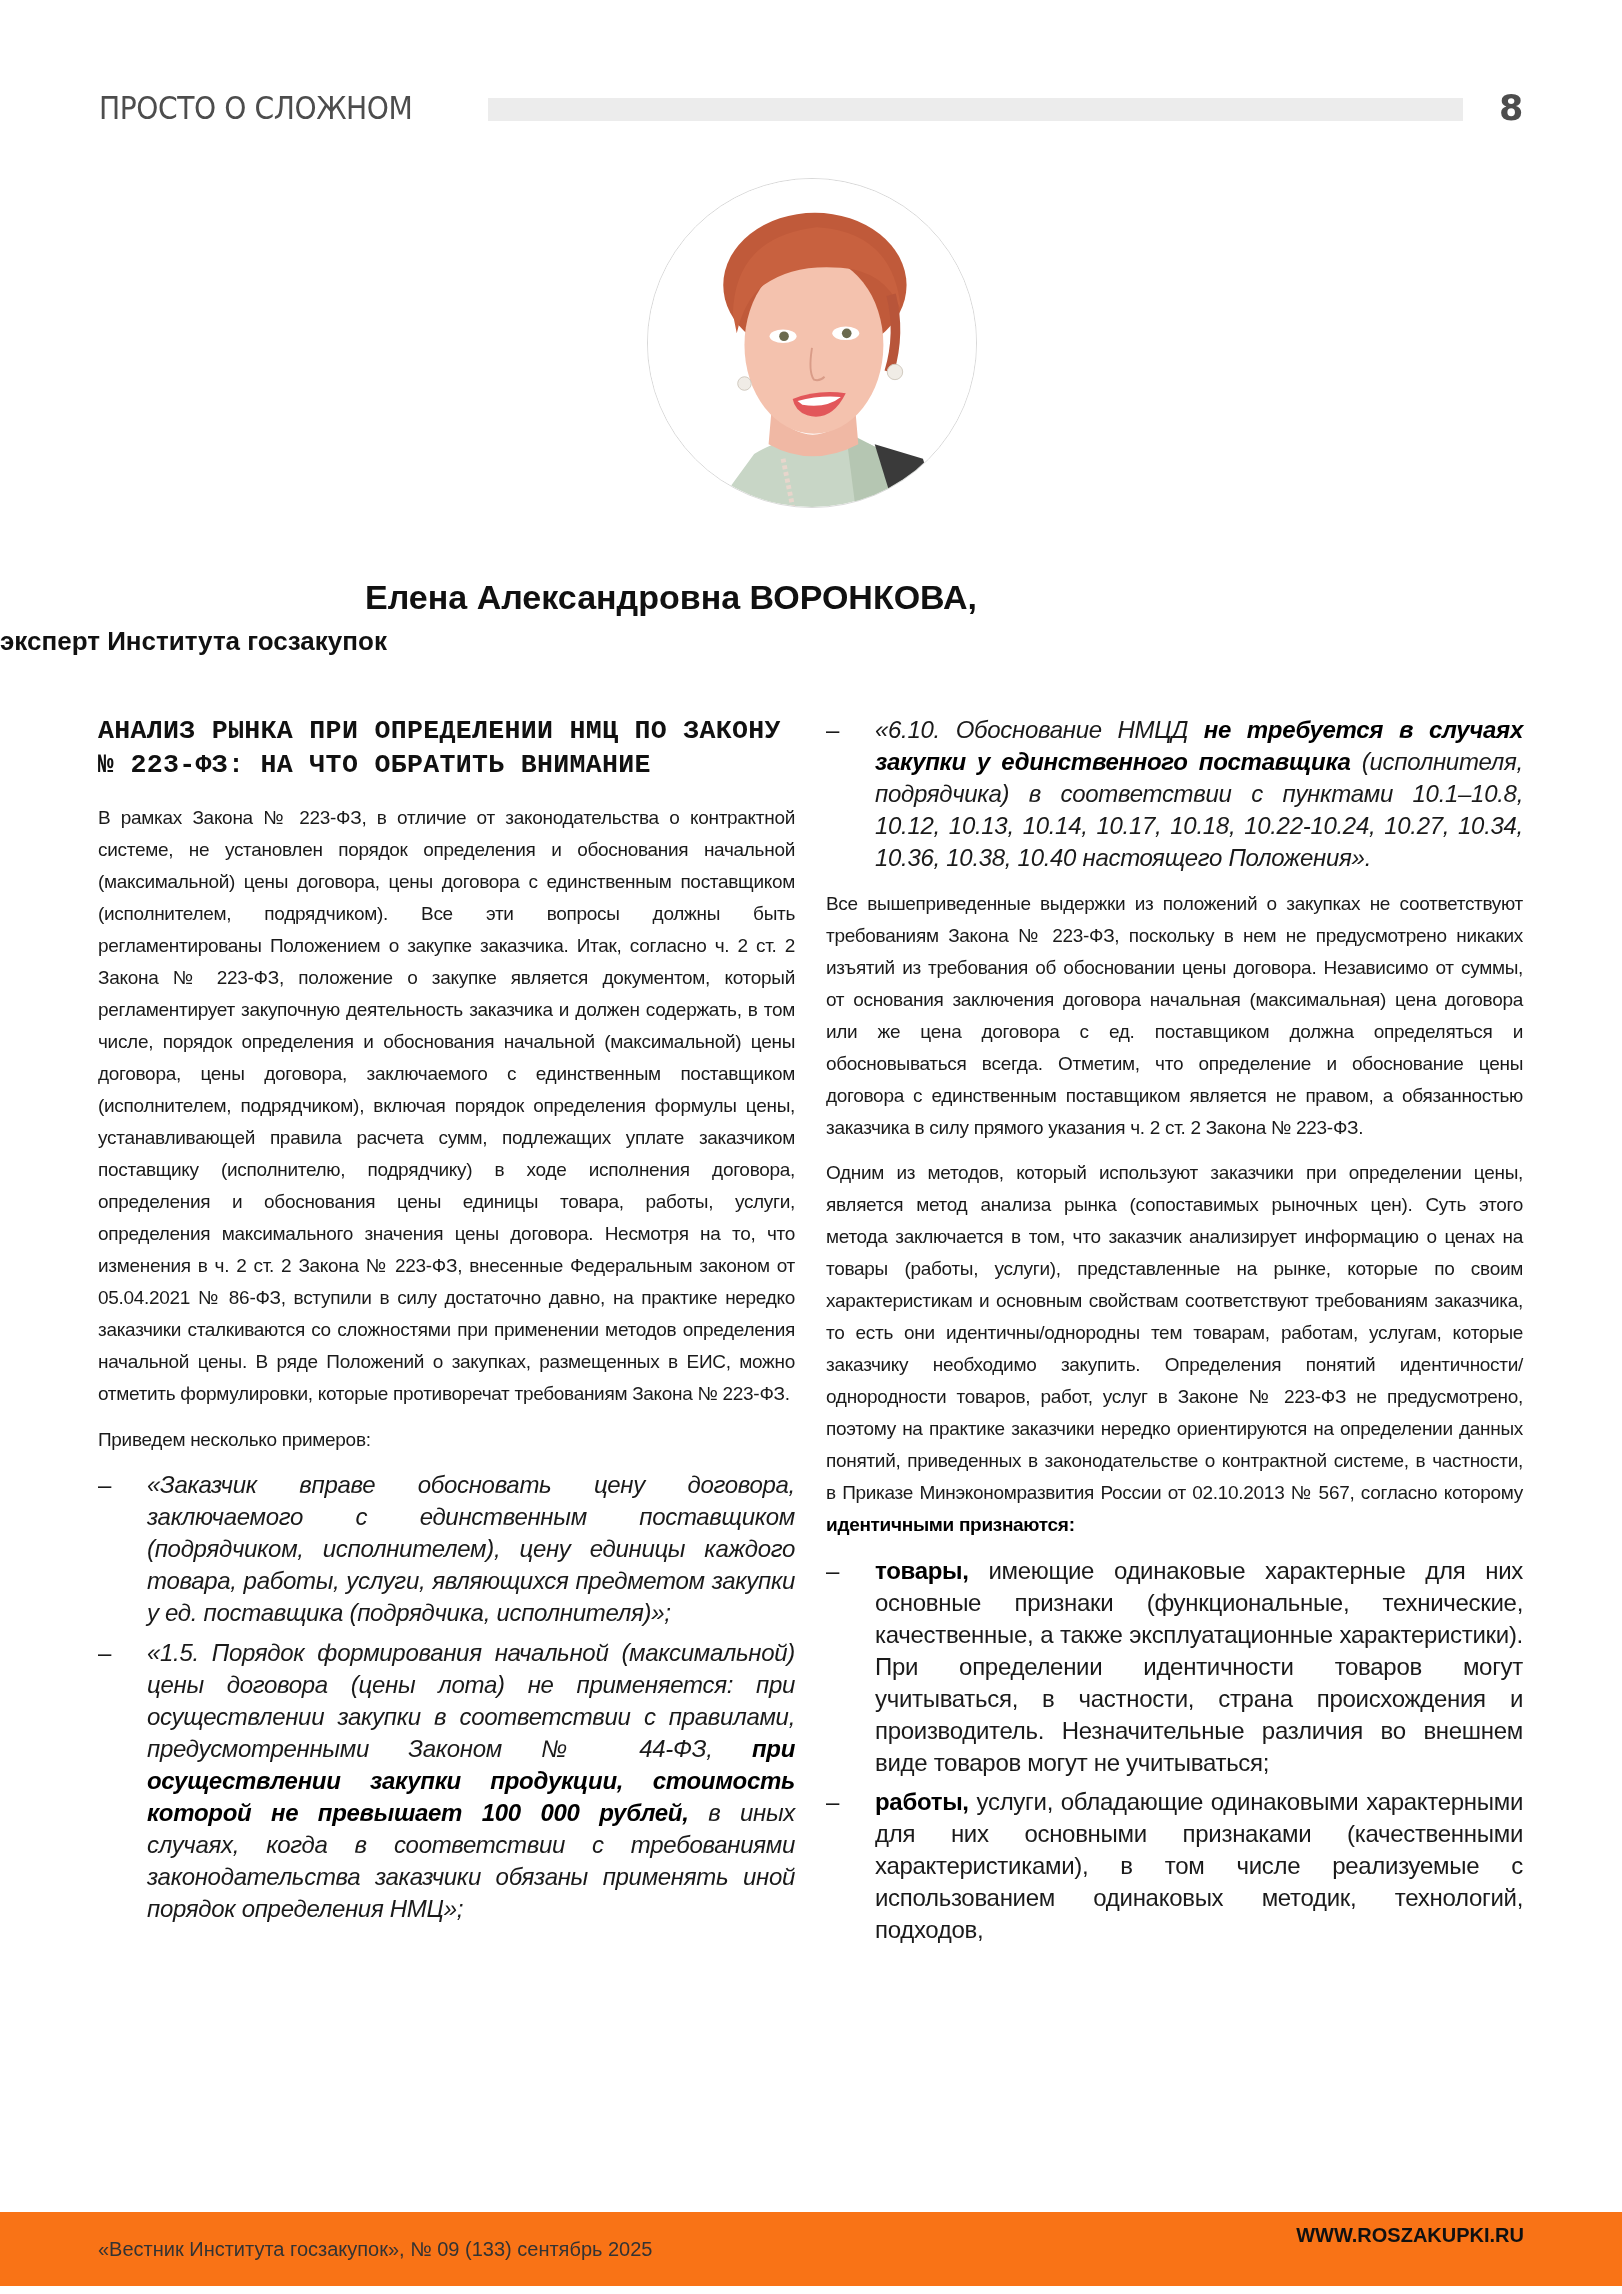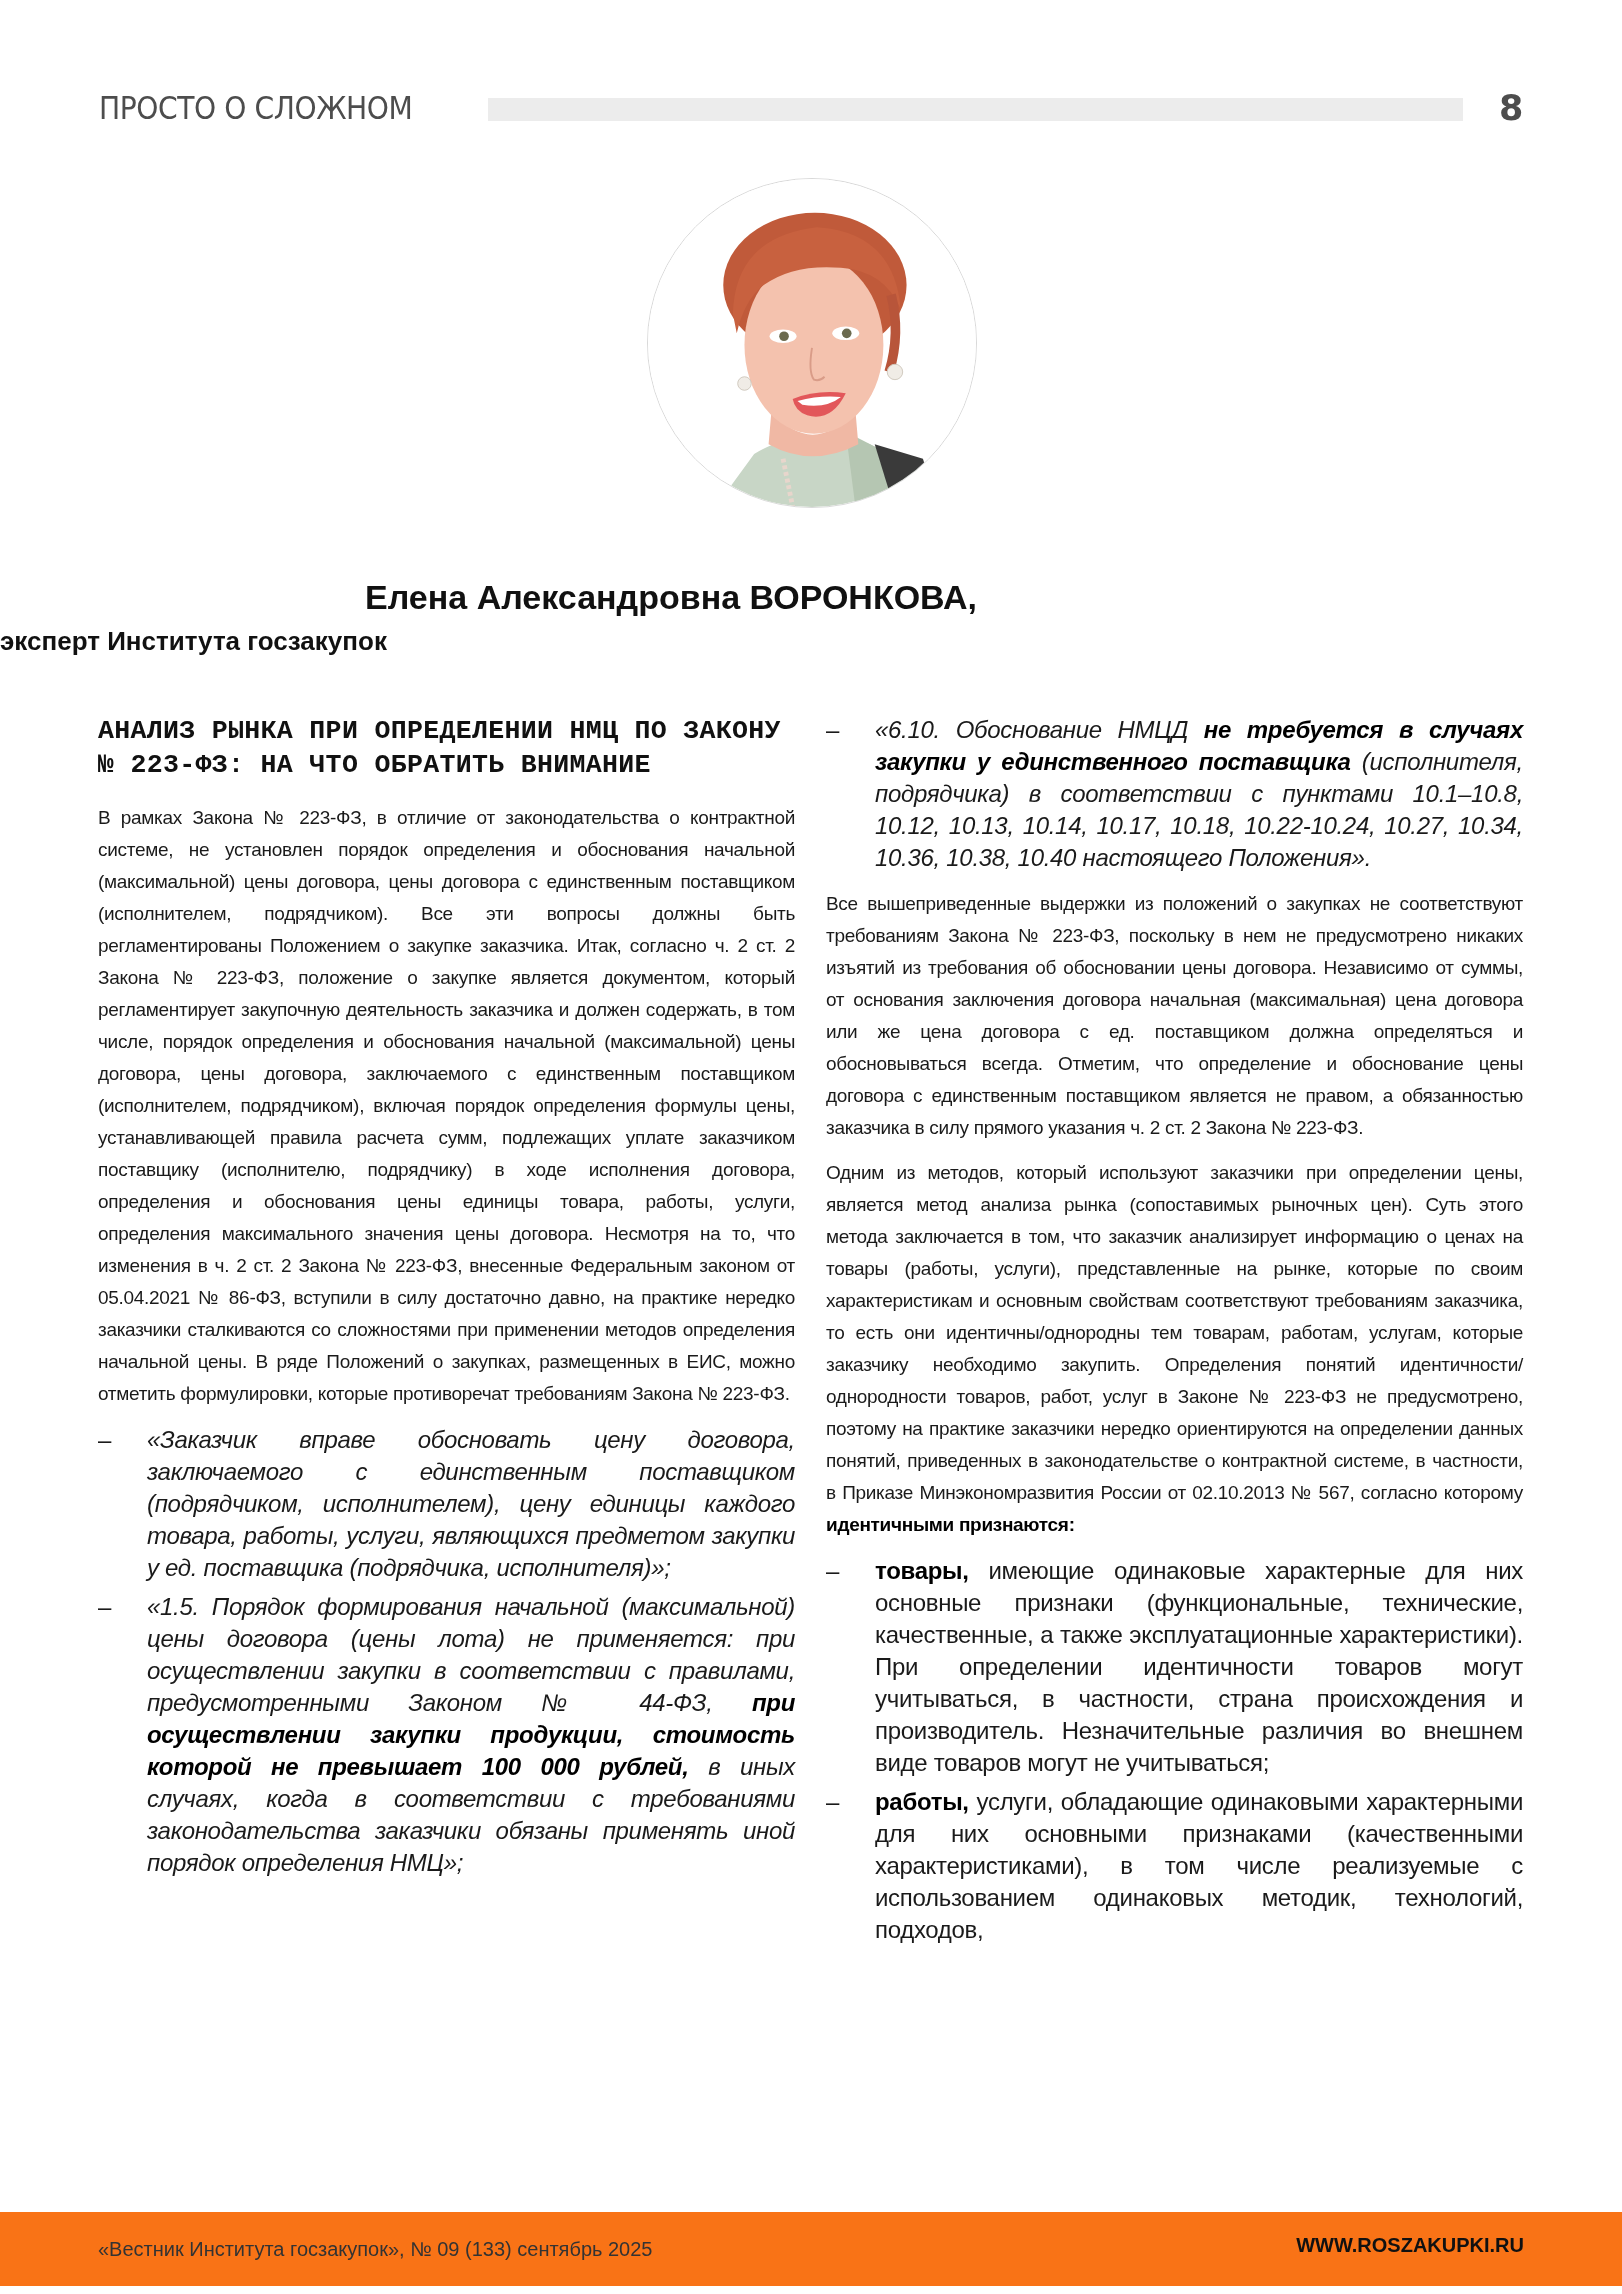--- a/index.html
+++ b/index.html
@@ -60,21 +60,21 @@
   ul.dash-list.italic li .txt { font-style: italic; }
   b { font-weight: bold; color: #000; }
   
   .footer {
     position: absolute; left: 0; top: 2212px; width: 1622px; height: 74px; background: #f97316;
   }
   .footer-left {
     position: absolute; left: 98px; top: 23px; font-size: 20px; line-height: 29px; color: #333;
   }
   .footer-right {
-    position: absolute; right: 98px; top: 19px; font-size: 20px; line-height: 29px;
+    position: absolute; right: 98px; top: 9px; font-size: 20px; line-height: 29px;
     font-weight: bold; color: #111;
   }
 </style>
 </head>
 <body>
 
 <div class="run-head">ПРОСТО О СЛОЖНОМ</div>
 <div class="run-bar"></div>
 <div class="page-num">8</div>
 
@@ -111,20 +111,21 @@
     <circle cx="256" cy="200" r="8" fill="#f0ece6" stroke="#cfc8bd"></circle>
   </svg>
 </div>
 
 <div class="author-name">Елена Александровна ВОРОНКОВА,</div>
 <div class="author-role">эксперт Института госзакупок</div>
 
 <div class="col col-left">
   <h1 class="article-title">АНАЛИЗ РЫНКА ПРИ ОПРЕДЕЛЕНИИ НМЦ ПО ЗАКОНУ № 223-ФЗ: НА ЧТО ОБРАТИТЬ ВНИМАНИЕ</h1>
   <p class="body">В рамках Закона № 223-ФЗ, в отличие от законодательства о контрактной системе, не установлен порядок определения и обоснования начальной (максимальной) цены договора, цены договора с единственным поставщиком (исполнителем, подрядчиком). Все эти вопросы должны быть регламентированы Положением о закупке заказчика. Итак, согласно ч. 2 ст. 2 Закона № 223-ФЗ, положение о закупке является документом, который регламентирует закупочную деятельность заказчика и должен содержать, в том числе, порядок определения и обоснования начальной (максимальной) цены договора, цены договора, заключаемого с единственным поставщиком (исполнителем, подрядчиком), включая порядок определения формулы цены, устанавливающей правила расчета сумм, подлежащих уплате заказчиком поставщику (исполнителю, подрядчику) в ходе исполнения договора, определения и обоснования цены единицы товара, работы, услуги, определения максимального значения цены договора. Несмотря на то, что изменения в ч. 2 ст. 2 Закона № 223-ФЗ, внесенные Федеральным законом от 05.04.2021 № 86-ФЗ, вступили в силу достаточно давно, на практике нередко заказчики сталкиваются со сложностями при применении методов определения начальной цены. В ряде Положений о закупках, размещенных в ЕИС, можно отметить формулировки, которые противоречат требованиям Закона № 223-ФЗ.</p>
+  <p class="body">Приведем несколько примеров:</p>
   <ul class="dash-list italic">
     <li>
       <span class="dash">–</span>
       <span class="txt">«Заказчик вправе обосновать цену договора, заключаемого с единственным поставщиком (подрядчиком, исполнителем), цену единицы каждого товара, работы, услуги, являющихся предметом закупки у ед. поставщика (подрядчика, исполнителя)»;</span>
     </li>
     <li>
       <span class="dash">–</span>
       <span class="txt"><span>«1.5. Порядок формирования начальной (максимальной) цены договора (цены лота) не применяется: при осуществлении закупки в соответствии с правилами, предусмотренными Законом № 44-ФЗ, </span><b>при осуществлении закупки продукции, стоимость которой не превышает 100 000 рублей,</b><span> в иных случаях, когда в соответствии с требованиями законодательства заказчики обязаны применять иной порядок определения НМЦ»;</span></span>
     </li>
   </ul>

